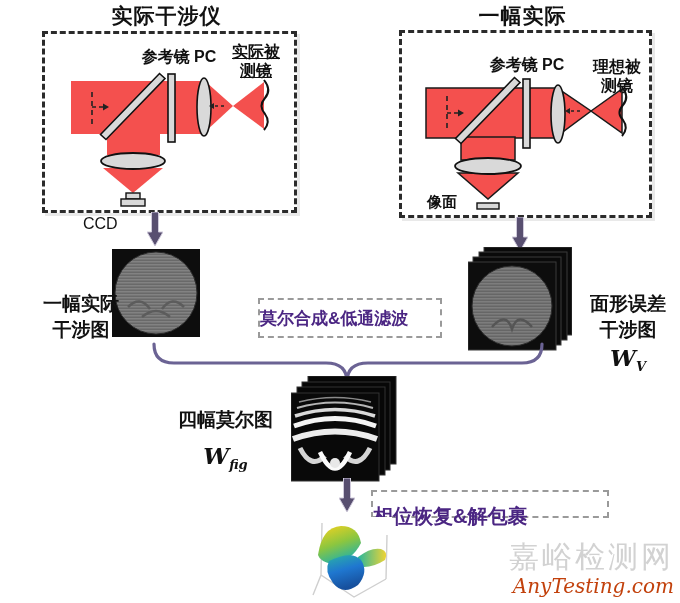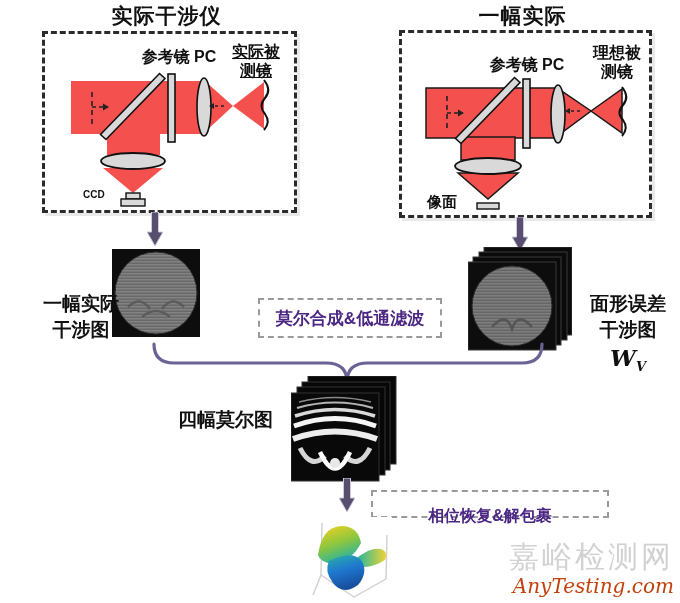--- a/index.html
+++ b/index.html
@@ -3,27 +3,27 @@
 <meta charset="utf-8">
 <style>
   html,body{margin:0;padding:0;background:#fff;}
   #page{position:relative;width:680px;height:603px;background:#fff;overflow:hidden;
         font-family:"Liberation Sans","DejaVu Sans",sans-serif;color:#111;}
   .abs{position:absolute;}
   .ctr{text-align:center;}
   .box-title{font-size:21px;font-weight:700;letter-spacing:1px;}
   .dash-box{border:3px dashed #2b2b2b;background:#fff;box-shadow:3px 3px 0 #e9e9e9;}
   .inner-lbl{font-size:16px;font-weight:700;line-height:19px;white-space:nowrap;}
-  .tiny-lbl{font-size:10px;font-weight:700;}
+  .tiny-lbl{font-size:16px;font-weight:400;margin-top:26px;}
   .side-label{font-size:19px;font-weight:700;line-height:26px;}
   .sym{font-family:"DejaVu Serif","Liberation Serif",serif;font-style:italic;font-weight:700;font-size:23px;}
-  .proc{border:2px dashed #9a9a9a;background:#fff;display:flex;align-items:center;justify-content:center;}
+  .proc{border:2px dashed #9a9a9a;background:#fff;display:flex;align-items:center;justify-content:flex-start;}
   .proc span{color:#4b2683;font-weight:700;}
   .proc1 span{font-size:17px;}
-  .proc2 span{font-size:16px;margin-top:24px;}
+  .proc2 span{font-size:20px;margin-top:24px;}
   .wm1{font-size:30px;font-weight:400;color:#d2d2d2;letter-spacing:3px;line-height:34px;}
   .wm2{font-size:20px;font-style:italic;color:#c2410c;font-family:"DejaVu Serif","Liberation Serif",serif;line-height:24px;}
   svg{display:block;}
 </style>
 </head>
 <body>
 
 <div id="page">
 
   <div class="abs ctr box-title" style="left:42px;top:2px;width:249px;">实际干涉仪</div>
@@ -84,21 +84,21 @@
 
       <ellipse cx="156" cy="81" rx="7" ry="29" fill="#d9d9d9" stroke="#111" stroke-width="1.6"></ellipse>
 
       <path d="M178,78 L168,78" stroke="#222" stroke-width="1.4" stroke-dasharray="3 3" fill="none"></path>
       <polygon points="168,75 163,78 168,81" fill="#222"></polygon>
 
       <ellipse cx="86" cy="133" rx="33" ry="8" fill="#d9d9d9" stroke="#111" stroke-width="1.8"></ellipse>
       <rect x="75" y="170" width="22" height="6" fill="#d9d9d9" stroke="#111" stroke-width="1.4"></rect>
     </svg>
     <div class="abs ctr inner-lbl" style="left:80px;top:22px;width:90px;">参考镜 PC</div>
-    <div class="abs ctr inner-lbl" style="left:184px;top:10px;width:62px;">
+    <div class="abs ctr inner-lbl" style="left:184px;top:24px;width:62px;">
       <div>理想被</div>
       <div>测镜</div>
     </div>
     <div class="abs inner-lbl" style="left:25px;top:159px;font-size:15px;">像面</div>
   </div>
 
   <svg class="abs" style="left:147px;top:212px;" width="16" height="36" viewBox="0 0 16 36">
     <polygon points="4.5,0 11.5,0 11.5,20 16,20 8,34 0,20 4.5,20" fill="#584f70" stroke="#cfcadb" stroke-width="1"></polygon>
   </svg>
   <svg class="abs" style="left:512px;top:217px;" width="16" height="36" viewBox="0 0 16 36">
@@ -167,20 +167,23 @@
       <path d="M2,46 Q44,31 86,46" fill="none" stroke="#ededed" stroke-width="6"></path>
       <path d="M9,55 Q20,77 34,63" fill="none" stroke="#d5d5d5" stroke-width="5"></path>
       <path d="M79,55 Q68,77 54,63" fill="none" stroke="#d5d5d5" stroke-width="5"></path>
       <path d="M29,59 Q44,92 59,59" fill="none" stroke="#fafafa" stroke-width="4.5"></path>
       <circle cx="44" cy="70" r="5" fill="#e8e8e8"></circle>
     </g>
   </svg>
 
   <div class="abs ctr side-label" style="left:158px;top:407px;width:135px;">
     <div>四幅莫尔图</div>
+    <div style="margin-top:10px;">
+      <span class="sym">W</span><sub class="sym" style="font-size:13px;">fig</sub>
+    </div>
   </div>
 
   <svg class="abs" style="left:339px;top:478px;" width="16" height="36" viewBox="0 0 16 36">
     <polygon points="4.5,0 11.5,0 11.5,20 16,20 8,34 0,20 4.5,20" fill="#584f70" stroke="#cfcadb" stroke-width="1"></polygon>
   </svg>
 
   <div class="abs proc proc2" style="left:371px;top:490px;width:234px;height:24px;">
     <span>相位恢复&amp;解包裹</span>
   </div>
 

